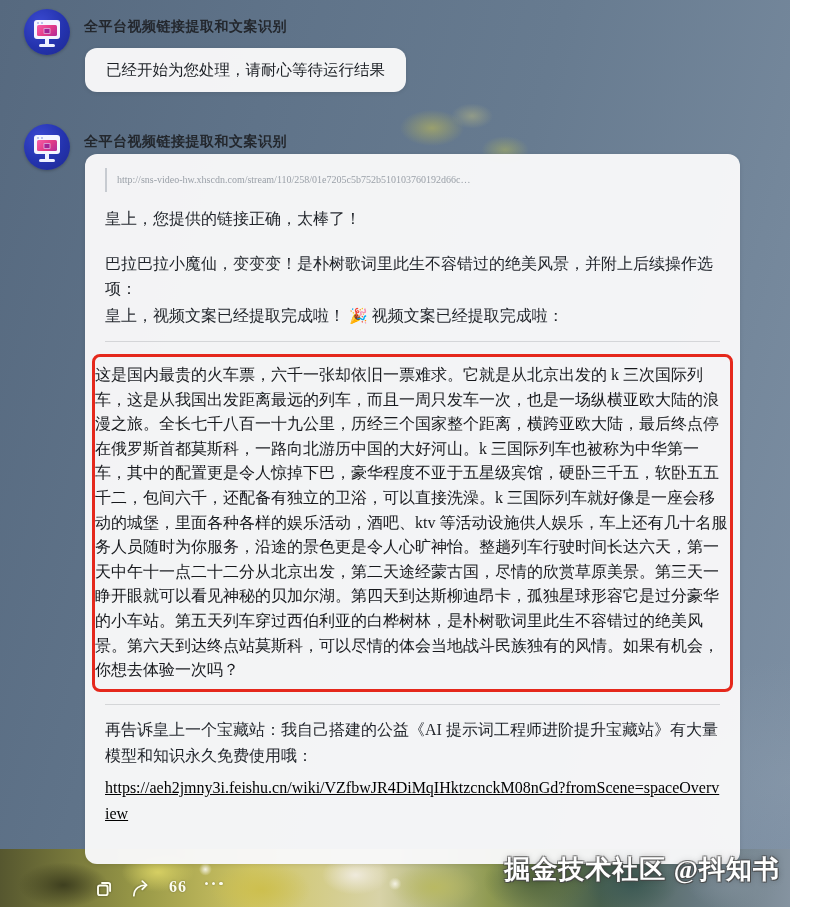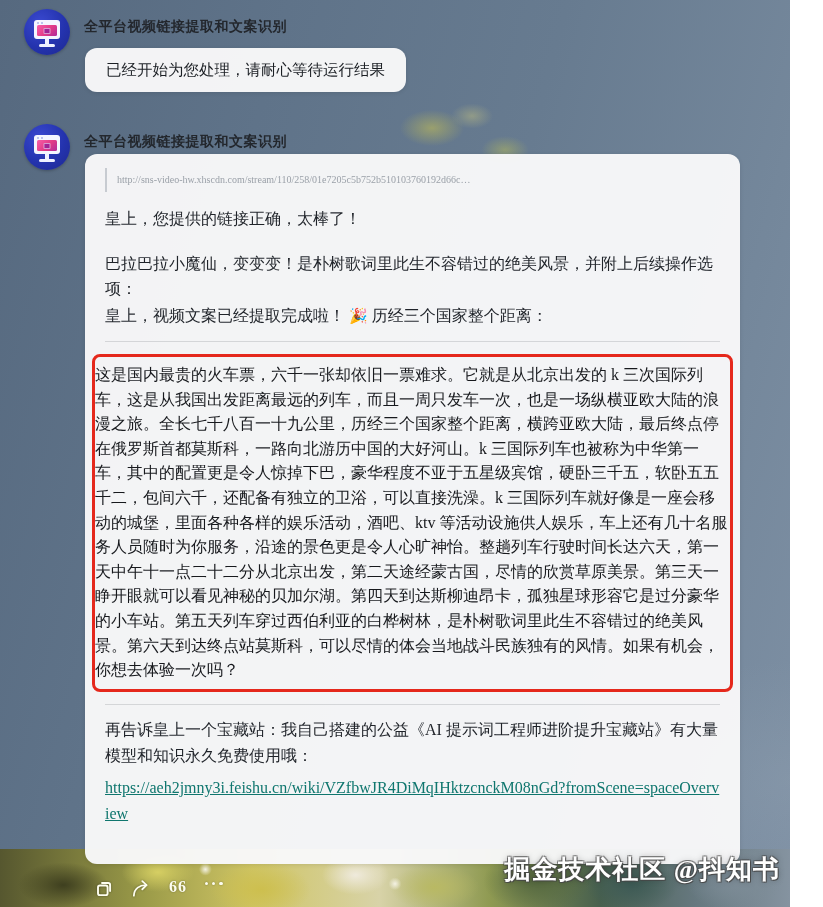--- a/index.html
+++ b/index.html
@@ -72,21 +72,21 @@
     color:#9aa0a8; font-size:10px; line-height:24px; white-space:nowrap; overflow:hidden; }
   .para{ color:#1f2329; }
   .p1{ margin-bottom:20px; }
   .p3{ margin-top:2px; }
   .divider{ border:none; border-top:1px solid rgba(31,35,41,.14); margin:12px 0; }
 
   .highlight-box{ border:3px solid #e5281c; border-radius:8px;
     margin:0 -13px; padding:6px 0; line-height:24.6px; color:#17191d; }
 
   .p4{ margin-top:10px; line-height:26px; }
-  .feishu-link{ display:block; margin-top:6px; color:#0f766e;
+  .feishu-link{ display:block; margin-top:6px; color:#000000;
     text-decoration:underline; word-break:break-all; line-height:26px; font-size:16px; }
 
   .emoji{ font-size:15px; }
 
   
   .actions{ position:absolute; left:93px; top:878px; display:flex; align-items:flex-start;
     gap:16px; color:#fff; }
   .action-icon{ display:flex; align-items:center; justify-content:center;
     width:22px; height:20px; cursor:pointer; }
   .count{ font-size:16px; font-weight:600; color:#fdfdef;
@@ -137,21 +137,21 @@
     </div>
     <div class="stand-stem"></div>
     <div class="stand-base"></div>
   </div>
   <div class="bot-name name-2">全平台视频链接提取和文案识别</div>
 
   <div class="bubble bubble-2">
     <div class="quote">http://sns-video-hw.xhscdn.com/stream/110/258/01e7205c5b752b510103760192d66c…</div>
     <div class="para p1">皇上，您提供的链接正确，太棒了！</div>
     <div class="para p2">巴拉巴拉小魔仙，变变变！是朴树歌词里此生不容错过的绝美风景，并附上后续操作选项：</div>
-    <div class="para p3"><span>皇上，视频文案已经提取完成啦！ </span><span class="emoji">🎉</span><span> 历经三个国家整个距离：</span></div>
+    <div class="para p3"><span>皇上，视频文案已经提取完成啦！ </span><span class="emoji">🎉</span><span> 视频文案已经提取完成啦：</span></div>
     <hr class="divider">
     <div class="highlight-box">
       <span>这是国内最贵的火车票，六千一张却依旧一票难求。它就是从北京出发的 k 三次国际列车，这是从我国出发距离最远的列车，而且一周只发车一次，也是一场纵横亚欧大陆的浪漫之旅。全长七千八百一十九公里，历经三个国家整个距离，横跨亚欧大陆，最后终点停在俄罗斯首都莫斯科，一路向北游历中国的大好河山。k 三国际列车也被称为中华第一车，其中的配置更是令人惊掉下巴，豪华程度不亚于五星级宾馆，硬卧三千五，软卧五五千二，包间六千，还配备有独立的卫浴，可以直接洗澡。k 三国际列车就好像是一座会移动的城堡，里面各种各样的娱乐活动，酒吧、ktv 等活动设施供人娱乐，车上还有几十名服务人员随时为你服务，沿途的景色更是令人心旷神怡。整趟列车行驶时间长达六天，第一天中午十一点二十二分从北京出发，第二天途经蒙古国，尽情的欣赏草原美景。第三天一睁开眼就可以看见神秘的贝加尔湖。第四天到达斯柳迪昂卡，孤独星球形容它是过分豪华的小车站。第五天列车穿过西伯利亚的白桦树林，是朴树歌词里此生不容错过的绝美风景。第六天到达终点站莫斯科，可以尽情的体会当地战斗民族独有的风情。如果有机会，你想去体验一次吗？</span>
     </div>
     <hr class="divider">
     <div class="para p4">再告诉皇上一个宝藏站：我自己搭建的公益《AI 提示词工程师进阶提升宝藏站》有大量模型和知识永久免费使用哦：</div>
     <a class="feishu-link" href="#">https://aeh2jmny3i.feishu.cn/wiki/VZfbwJR4DiMqIHktzcnckM08nGd?fromScene=spaceOverview</a>
   </div>
 
   <div class="actions">

